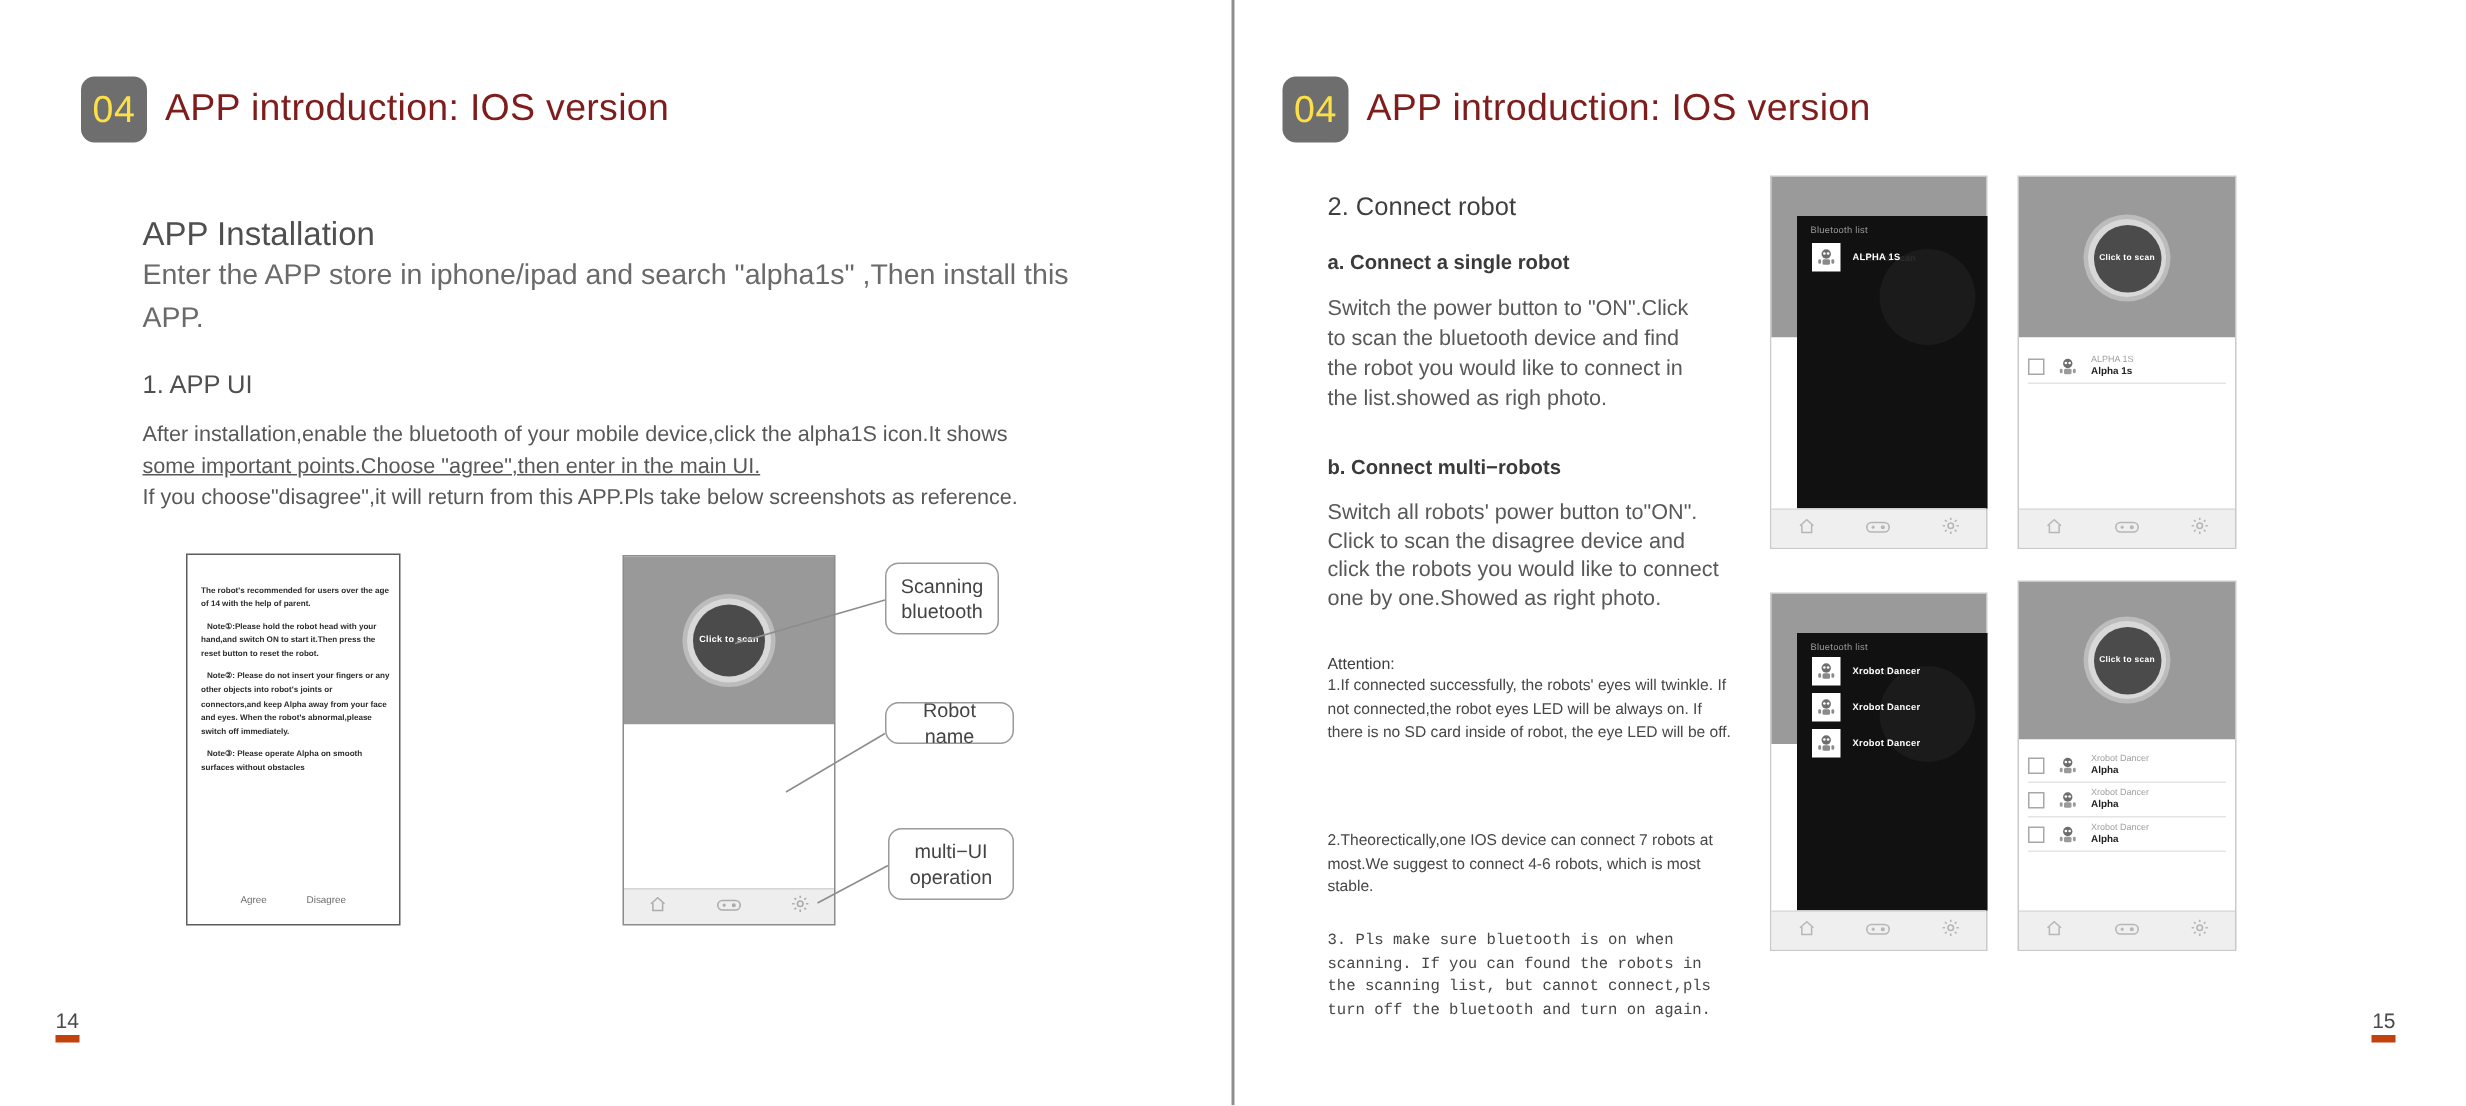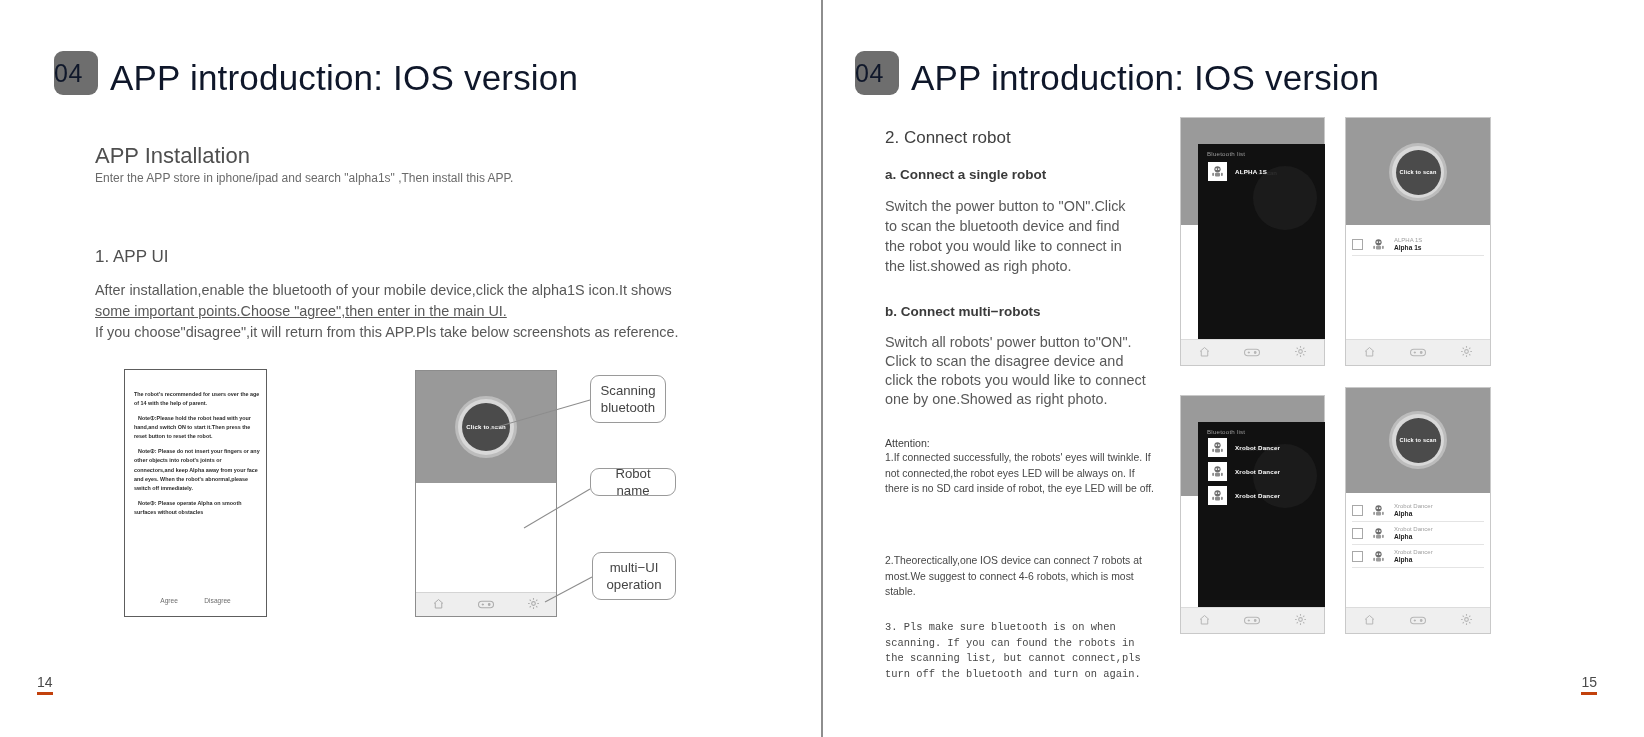--- a/index.html
+++ b/index.html
@@ -25,54 +25,54 @@
   
   .sheet { position: absolute; top: 0; height: 737px; }
   .sheet.left  { left: 0;    width: 821px; }
   .sheet.right { left: 823px; width: 821px; }
 
   .chapter-badge {
     position: absolute;
     width: 44px; height: 44px;
     background: #6e6e6e;
     border-radius: 9px;
-    color: #0f172a;
+    color: #fde047;
     font-size: 25px;
     line-height: 44px;
-    text-align: left;
+    text-align: center;
     letter-spacing: 0.5px;
   }
   .chapter-title {
     position: absolute;
-    font-size: 35px;
-    color: #0f172a;
+    font-size: 25px;
+    color: #7f1d1d;
     letter-spacing: 0.2px;
     white-space: nowrap;
   }
 
   .page-num {
     position: absolute;
     bottom: 42px;
     font-size: 14px;
     color: #4a4a4a;
-    border-bottom: 3px solid #c2410c;
+    border-bottom: 5px solid #c2410c;
     padding-bottom: 2px;
     line-height: 1.1;
   }
 
   
   .h-sec {
     position: absolute;
     font-size: 22px;
     color: #4f4f4f;
     white-space: nowrap;
   }
   .p-body {
     position: absolute;
-    font-size: 12px;
+    font-size: 19px;
     color: #6a6a6a;
     line-height: 1.55;
   }
   .p-body-lg {
     position: absolute;
     font-size: 14.4px;
     color: #585858;
     line-height: 1.62;
   }
 

